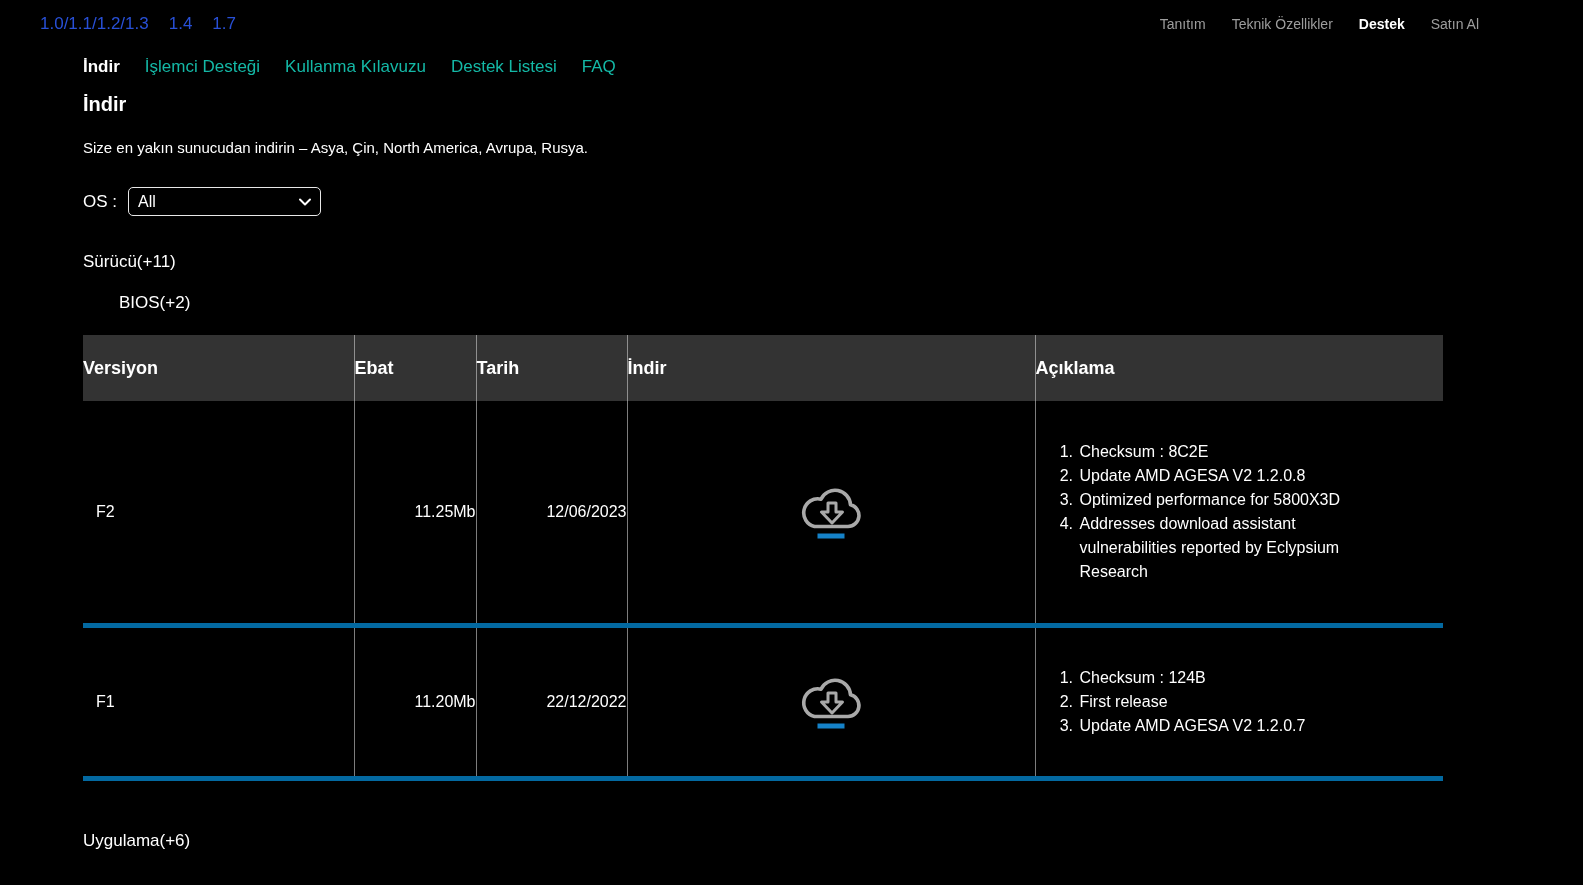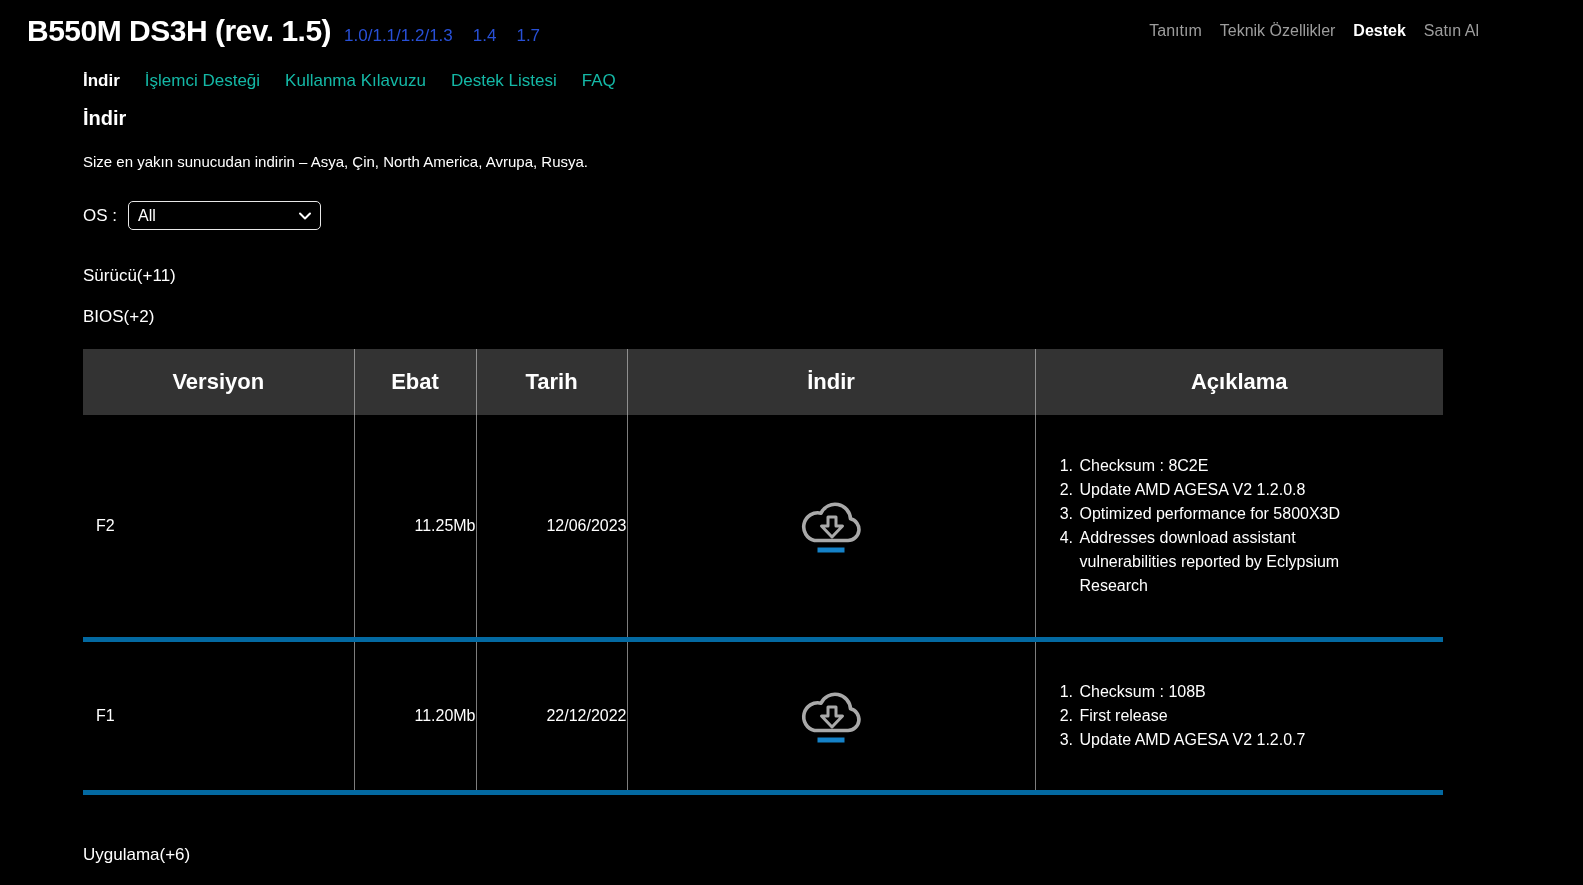--- a/index.html
+++ b/index.html
@@ -6,21 +6,21 @@
   html,body { background:#000; width:1583px; height:885px; overflow:hidden;
     font-family:"Liberation Sans", sans-serif; color:#fff; }
 
   
   .top-bar { display:flex; justify-content:space-between; align-items:center;
     padding:14px 104px 0 27px; }
   .title-wrap { display:flex; align-items:baseline; }
   .page-title { font-size:30px; font-weight:700; letter-spacing:-0.5px; white-space:nowrap; }
   .rev-links { display:flex; gap:20px; margin-left:13px; }
   .rev-links a { color:#2850d7; font-size:17px; text-decoration:none; cursor:pointer; }
-  .top-nav { display:flex; gap:18px; font-size:16px; }
+  .top-nav { display:flex; gap:26px; font-size:14px; }
   .top-nav .nav-item { color:#9d9d9d; cursor:pointer; white-space:nowrap; }
   .top-nav .nav-item.active { color:#fff; font-weight:700; }
 
   
   .sub-nav { display:flex; gap:25px; margin:23px 0 0 83px; font-size:17px; }
   .sub-nav .sub-item { color:#14b8a6; cursor:pointer; white-space:nowrap; }
   .sub-nav .sub-item.active { color:#fff; font-weight:700; }
 
   
   .content { margin-left:83px; }
@@ -31,46 +31,45 @@
   .os-label { font-size:17px; }
   .select-wrap { position:relative; margin-left:11px; }
   select.os-select { -webkit-appearance:none; appearance:none;
     width:193px; height:29px; background:#000; color:#fff;
     border:1px solid #e8e8e8; border-radius:5px; font-size:16px;
     padding:0 28px 0 9px; font-family:"Liberation Sans", sans-serif; cursor:pointer; }
   .select-caret { position:absolute; right:9px; top:8px; pointer-events:none; display:block; }
 
   .acc-header { font-size:17px; margin-top:0; cursor:pointer; width:fit-content; }
   .acc-driver { margin-top:36px; }
-  .acc-bios { margin-top:21px; }
+  .acc-bios { margin-top:21px;margin-left:36px; }
   .acc-app { margin-top:50px; }
 
   
   table.dl-table { border-collapse:collapse; table-layout:fixed; width:1360px; margin-top:22px; }
-  .dl-table thead th { background:#333333; height:66px; font-size:22px; font-weight:700;
-    color:#fff; text-align:center; border-left:1px solid #8f8f8f; }
+  .dl-table thead th { background:#333333; height:66px; font-size:18px; font-weight:700;
+    color:#fff; text-align:left; border-left:1px solid #8f8f8f; }
   .dl-table thead th:first-child { border-left:none; }
   .dl-table tbody td { border-left:1px solid #7d7d7d; border-bottom:5px solid #0369a1;
     font-size:16px; vertical-align:middle; background:#000; }
   .dl-table tbody td:first-child { border-left:none; }
   .dl-table tbody tr.row-1 { height:224px; }
   .dl-table tbody tr.row-2 { height:153px; }
   td.cell-version { padding-left:13px; }
   td.cell-size, td.cell-date { padding-left:10px;text-align:right; }
   td.cell-download { text-align:center; }
   .dl-btn { display:inline-block; background:none; border:none; cursor:pointer; padding:0; }
   td.cell-notes ol { padding-left:24px; margin-left:18px; width:322px; line-height:24px; }
   td.cell-notes li { padding-left:2px; }
 </style>
 </head>
 <body>
 
 <div class="top-bar">
   <div class="title-wrap">
-    <span class="page-title">B550M DS3H (rev. 1.5)</span>
     <span class="rev-links">
       <a>1.0/1.1/1.2/1.3</a>
       <a>1.4</a>
       <a>1.7</a>
     </span>
   </div>
   <div class="top-nav">
     <span class="nav-item">Tanıtım</span>
     <span class="nav-item">Teknik Özellikler</span>
     <span class="nav-item active">Destek</span>
@@ -156,21 +155,21 @@
           <button class="dl-btn">
             <svg width="70" height="58" viewBox="0 0 70 58">
               <path d="M18.5 45.5 H52 A11 11 0 0 0 54.5 23.8 A15.5 15.5 0 0 0 25 18.2 A13 13 0 1 0 18.5 45.5 Z" fill="none" stroke="#a9a9a9" stroke-width="3.6" stroke-linejoin="round"></path>
               <path d="M32 22 h8 v9 h6.5 L36 42 L25.5 31 H32 Z" fill="none" stroke="#a9a9a9" stroke-width="3" stroke-linejoin="round"></path>
               <rect x="21.5" y="52.5" width="27" height="5" fill="#1582c8"></rect>
             </svg>
           </button>
         </td>
         <td class="cell-notes">
           <ol>
-            <li>Checksum : 108B</li>
+            <li>Checksum : 124B</li>
             <li>First release</li>
             <li>Update AMD AGESA V2 1.2.0.7</li>
           </ol>
         </td>
       </tr>
     </tbody>
   </table>
 
   <div class="acc-header acc-app">Uygulama(+6)</div>
 

